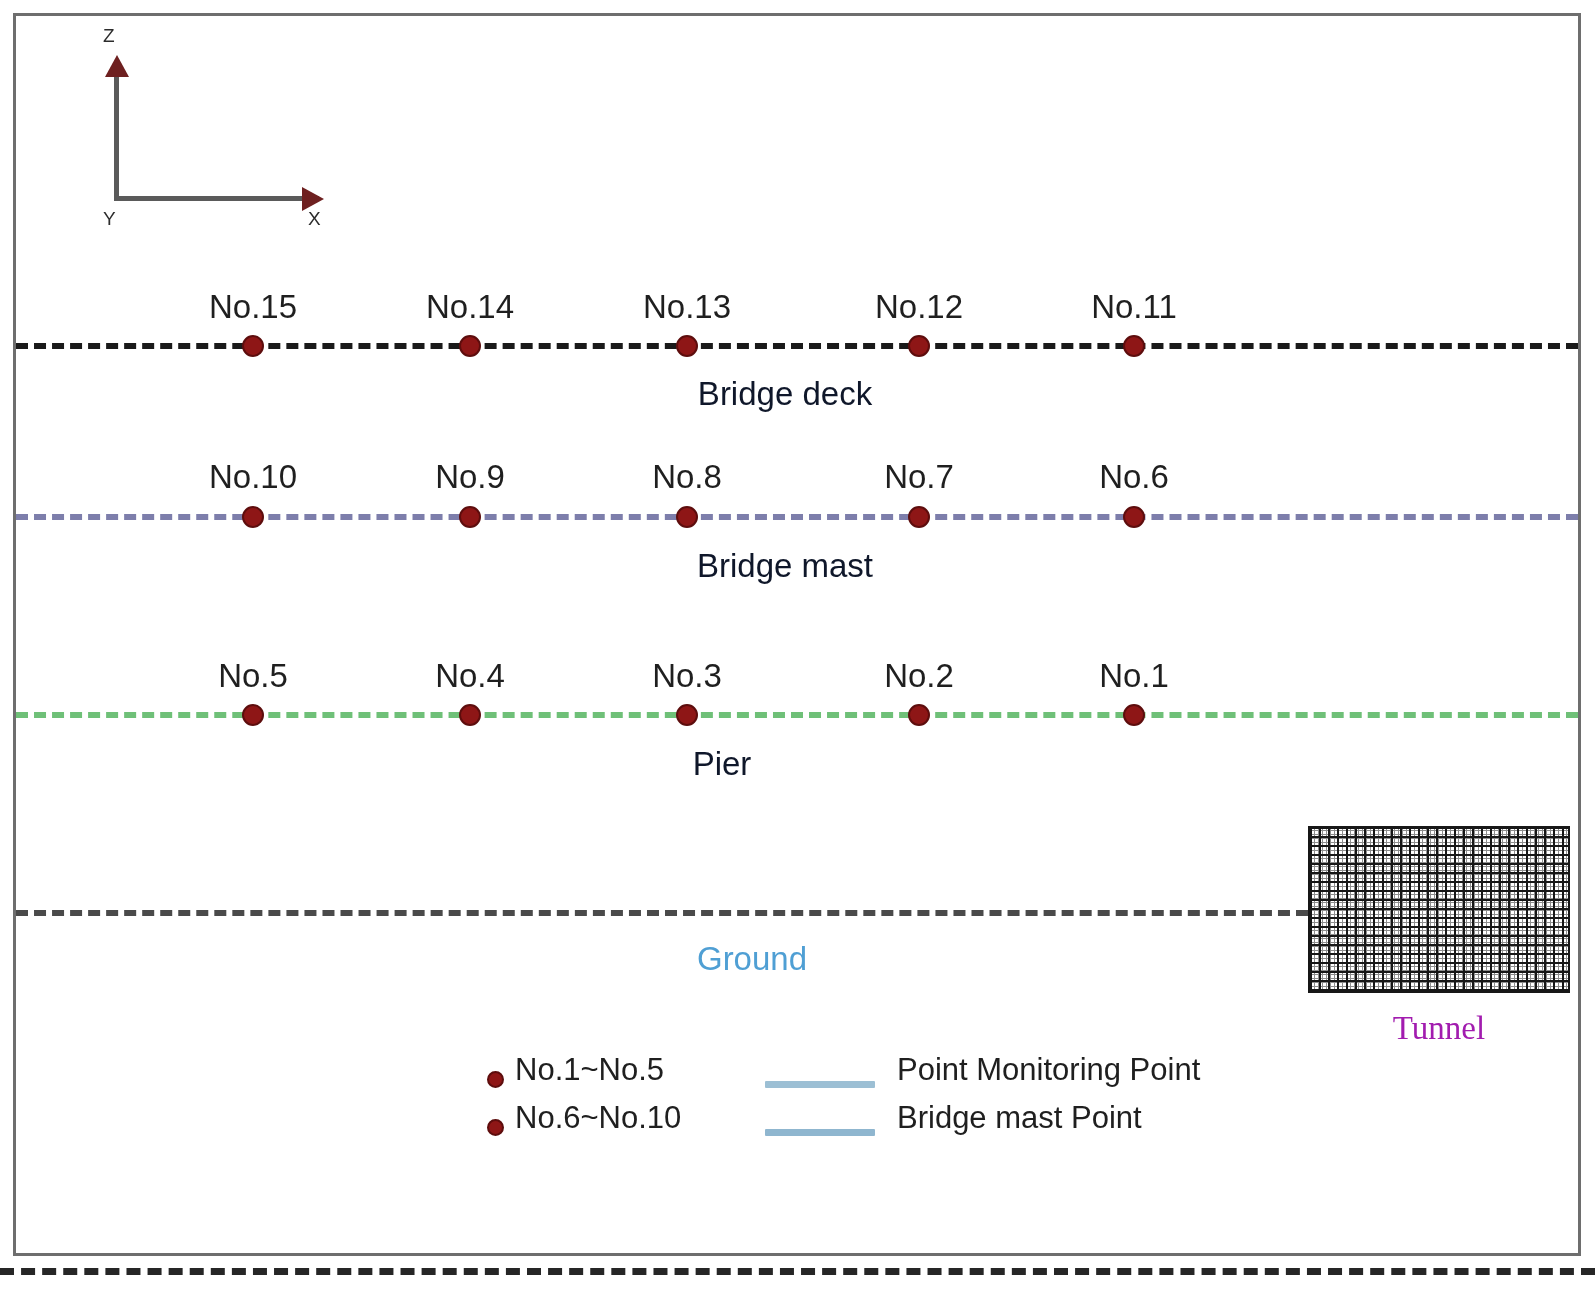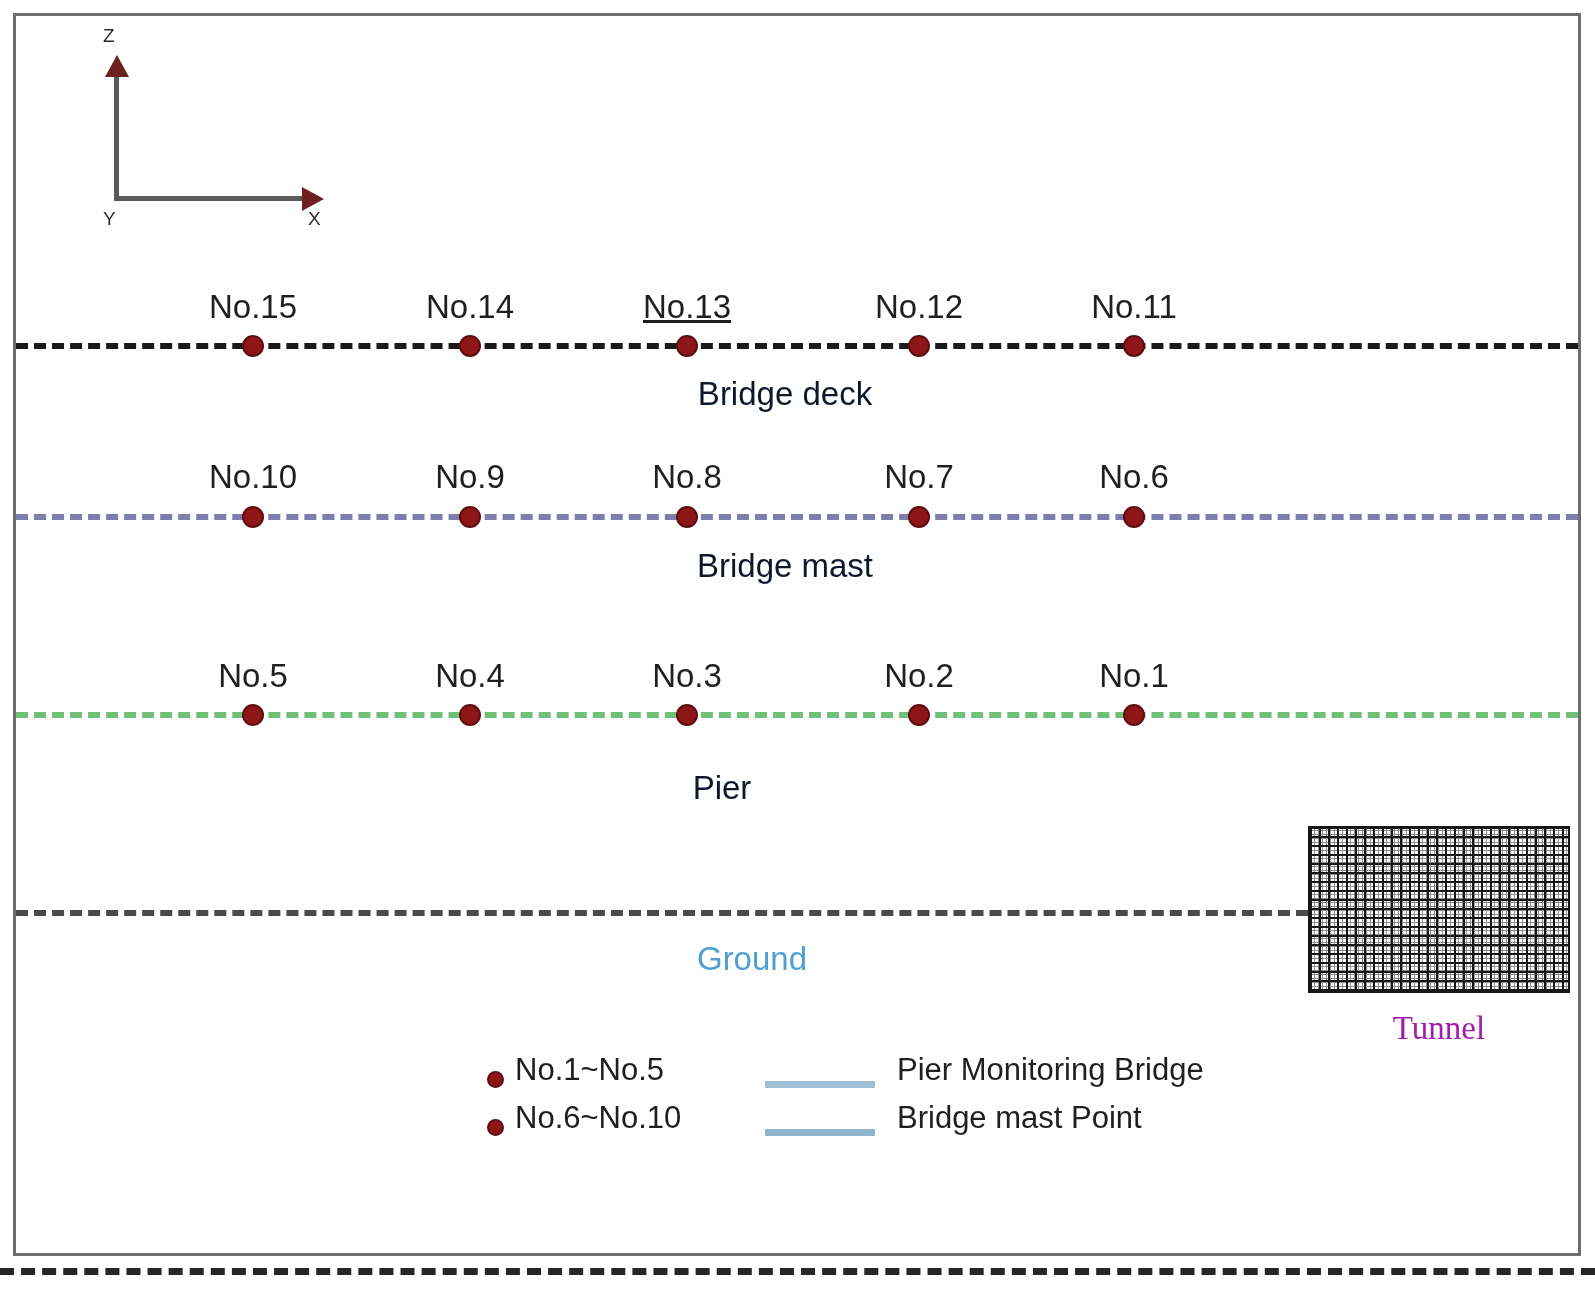--- a/index.html
+++ b/index.html
@@ -213,39 +213,39 @@
   </div>
 
   <div id="rows-layer">
       <div class="hline" style="top: 343px; width: 1562px; border-top-color: rgb(26, 26, 26);"></div>
       <div class="row-name sky" style="left: 785px; top: 375px;">Bridge deck</div>
       <div class="dot" style="left: 253px; top: 346px;"></div>
       <div class="pt-label" style="left: 253px; top: 288px;">No.15</div>
       <div class="dot" style="left: 470px; top: 346px;"></div>
       <div class="pt-label" style="left: 470px; top: 288px;">No.14</div>
       <div class="dot" style="left: 687px; top: 346px;"></div>
-      <div class="pt-label" style="left: 687px; top: 288px; text-decoration: underline;">No.13</div>
+      <div class="pt-label" style="left: 687px; top: 288px;">No.13</div>
       <div class="dot" style="left: 919px; top: 346px;"></div>
       <div class="pt-label" style="left: 919px; top: 288px;">No.12</div>
       <div class="dot" style="left: 1134px; top: 346px;"></div>
       <div class="pt-label" style="left: 1134px; top: 288px;">No.11</div>
       <div class="hline" style="top: 514px; width: 1562px; border-top-color: rgb(125, 126, 171);"></div>
       <div class="row-name sky" style="left: 785px; top: 547px; text-align: center;">Bridge mast</div>
       <div class="dot" style="left: 253px; top: 517px;"></div>
       <div class="pt-label" style="left: 253px; top: 458px;">No.10</div>
       <div class="dot" style="left: 470px; top: 517px;"></div>
       <div class="pt-label" style="left: 470px; top: 458px;">No.9</div>
       <div class="dot" style="left: 687px; top: 517px;"></div>
       <div class="pt-label" style="left: 687px; top: 458px;">No.8</div>
       <div class="dot" style="left: 919px; top: 517px;"></div>
       <div class="pt-label" style="left: 919px; top: 458px;">No.7</div>
       <div class="dot" style="left: 1134px; top: 517px;"></div>
       <div class="pt-label" style="left: 1134px; top: 458px;">No.6</div>
       <div class="hline" style="top: 712px; width: 1562px; border-top-color: rgb(111, 192, 120);"></div>
-      <div class="row-name sky" style="left: 722px; top: 745px; margin-top: 24px;">Pier</div>
+      <div class="row-name sky" style="left: 722px; top: 745px;">Pier</div>
       <div class="dot" style="left: 253px; top: 715px;"></div>
       <div class="pt-label" style="left: 253px; top: 657px;">No.5</div>
       <div class="dot" style="left: 470px; top: 715px;"></div>
       <div class="pt-label" style="left: 470px; top: 657px;">No.4</div>
       <div class="dot" style="left: 687px; top: 715px;"></div>
       <div class="pt-label" style="left: 687px; top: 657px;">No.3</div>
       <div class="dot" style="left: 919px; top: 715px;"></div>
       <div class="pt-label" style="left: 919px; top: 657px;">No.2</div>
       <div class="dot" style="left: 1134px; top: 715px;"></div>
       <div class="pt-label" style="left: 1134px; top: 657px;">No.1</div>
@@ -257,21 +257,21 @@
   <div class="tunnel-block"></div>
   <div class="tunnel-caption">Tunnel</div>
 
   <div class="legend" id="legend">
       <div class="legend-row">
         <span class="legend-dot"></span>
         <span class="legend-text">No.1~No.5</span>
         <span class="legend-swatch-cell">
           <span class="legend-swatch" style="background: rgb(156, 191, 212);"></span>
         </span>
-        <span class="legend-name">Pier Monitoring Bridge</span>
+        <span class="legend-name">Point Monitoring Point</span>
       </div>
       <div class="legend-row">
         <span class="legend-dot"></span>
         <span class="legend-text">No.6~No.10</span>
         <span class="legend-swatch-cell">
           <span class="legend-swatch" style="background: rgb(143, 182, 207);"></span>
         </span>
         <span class="legend-name">Bridge mast Point</span>
       </div>
     </div>

